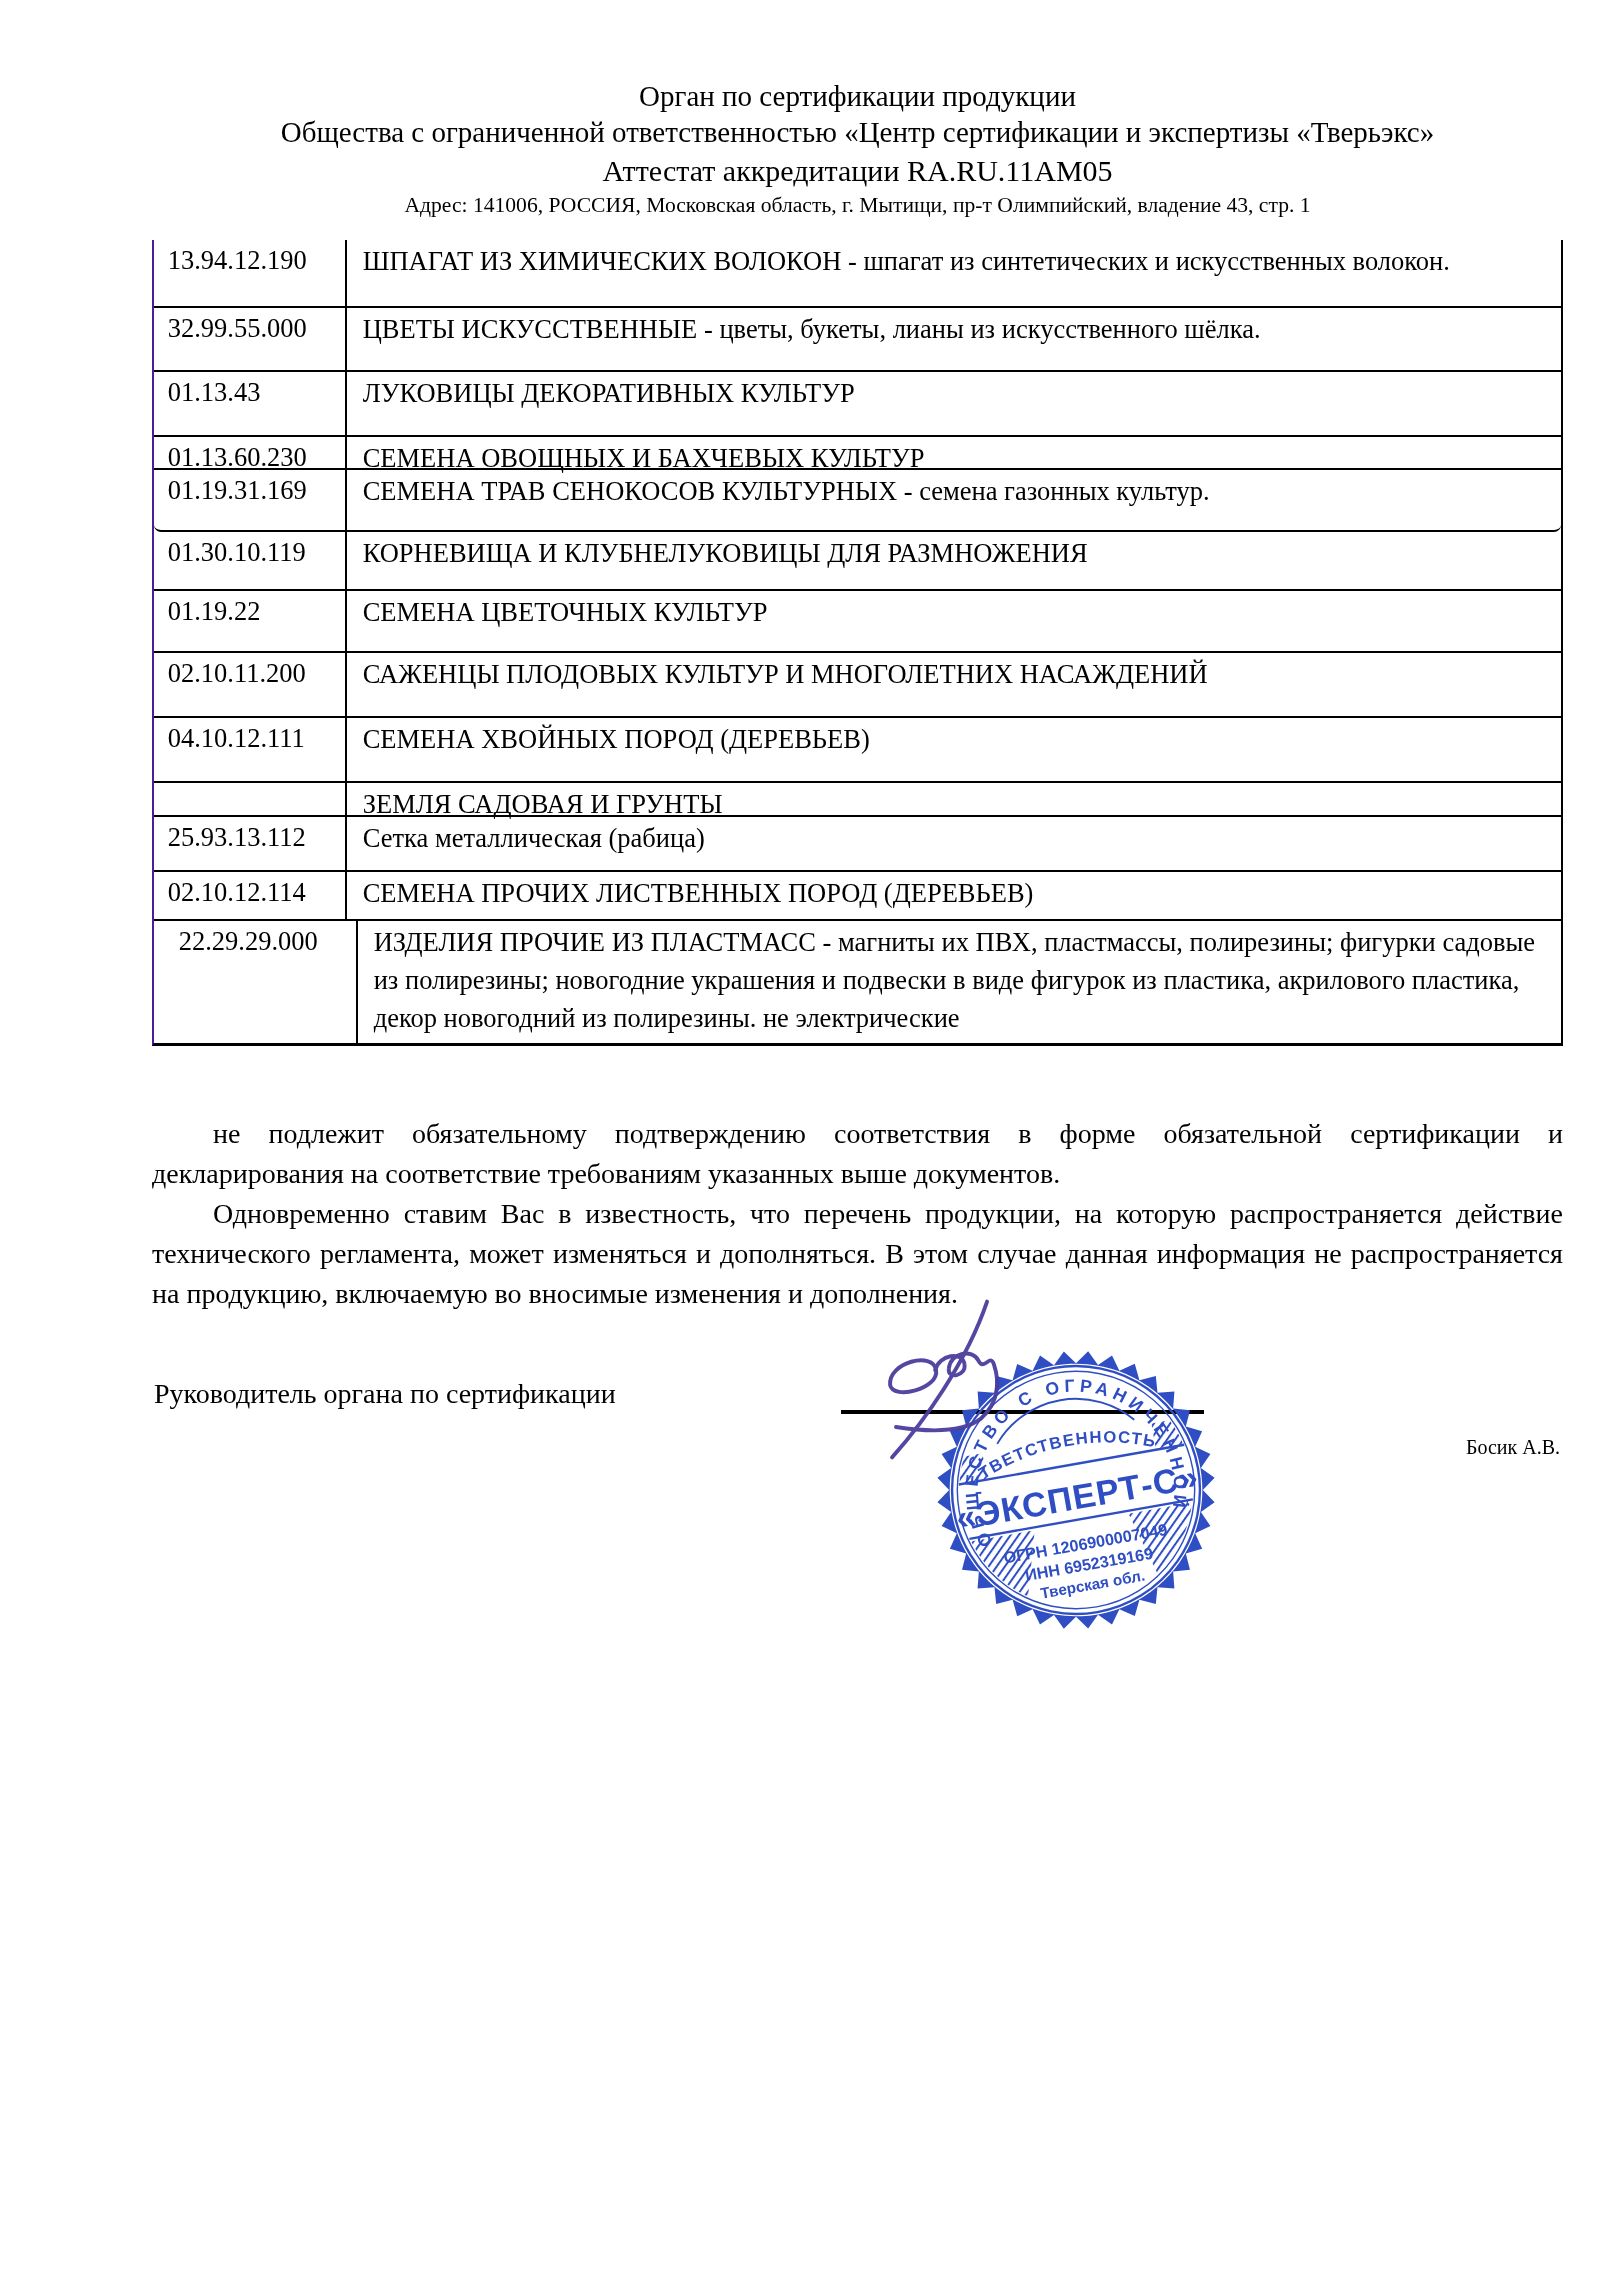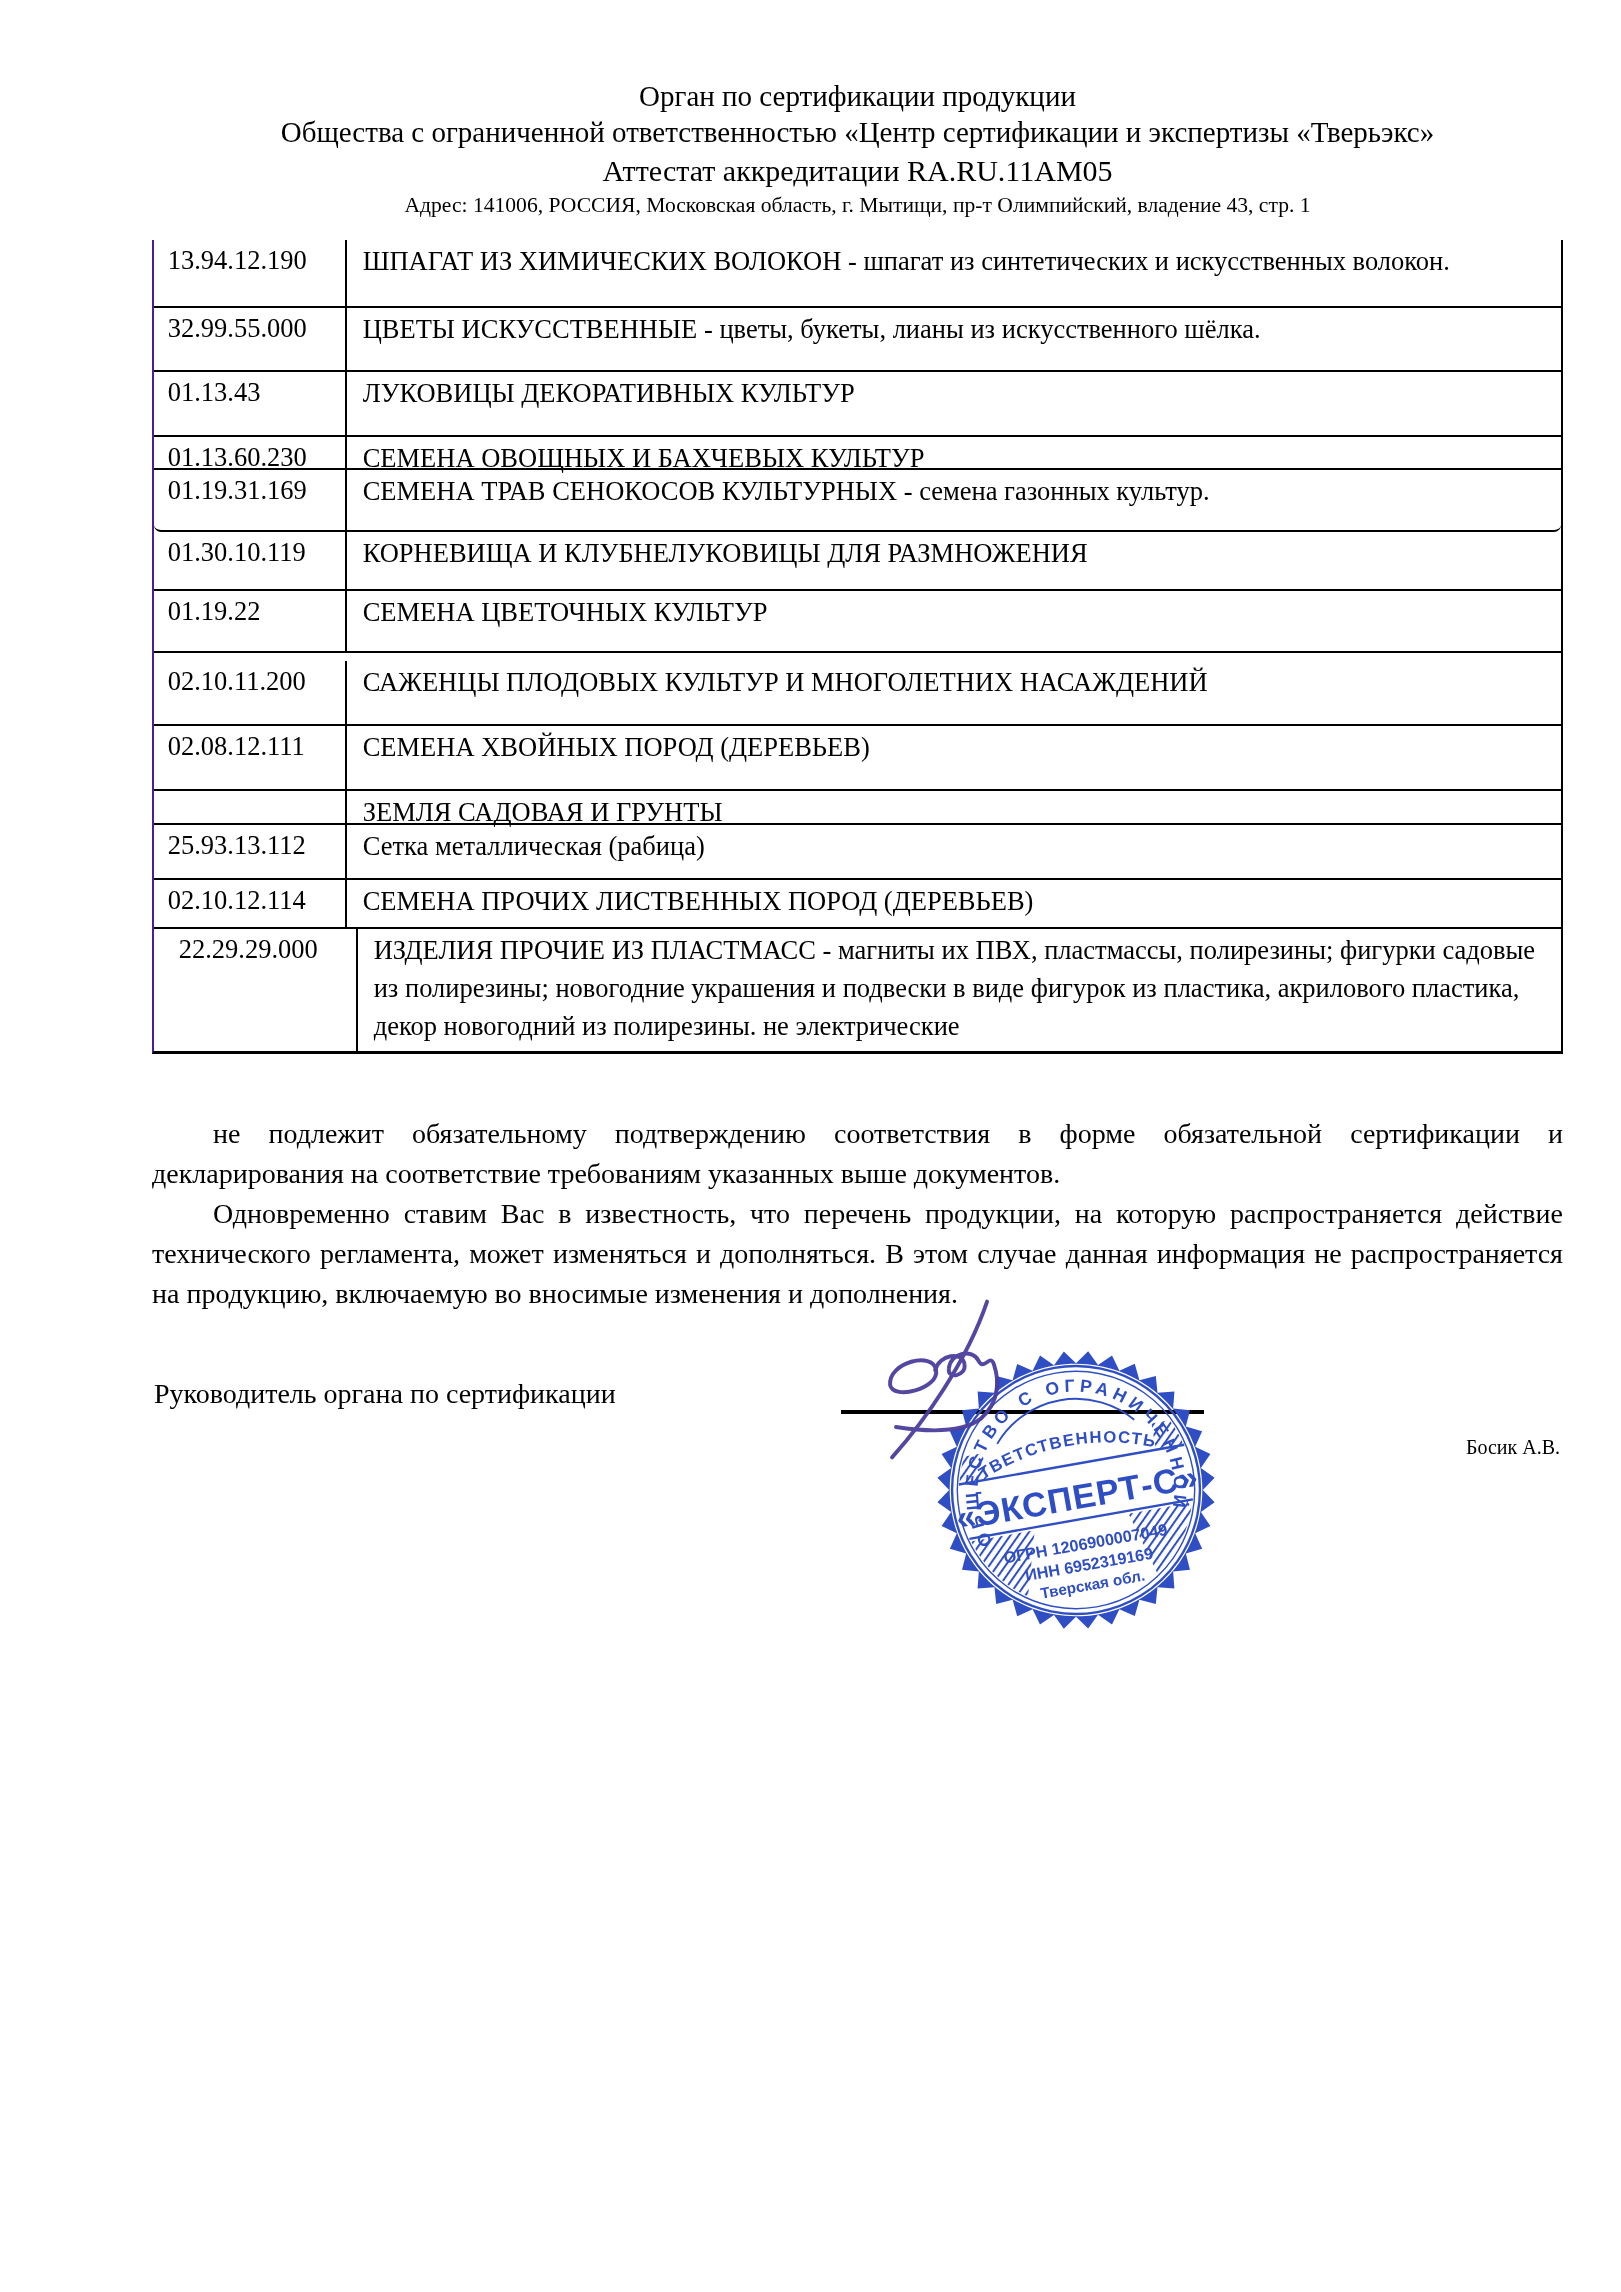--- a/index.html
+++ b/index.html
@@ -17,21 +17,21 @@
   
   .ptable{position:absolute;left:152px;top:240px;width:1411px;
           border-left:2px solid #4c1d95;border-right:2px solid #000;border-bottom:3.9px solid #000;
           box-sizing:border-box;}
   .prow{display:flex;border-bottom:2.9px solid #000;box-sizing:content-box;}
   .prow:last-child{border-bottom:none;}
   .c1{width:193px;min-width:193px;border-right:2.9px solid #000;box-sizing:border-box;
       padding:2px 5.9px 0 13.7px;font-size:26.5px;line-height:37px;}
   .c2{flex:1;padding:2px 9.8px 0 15.7px;font-size:26.5px;line-height:38px;}
   .r1{height:66px;} .r2{height:62px;} .r3{height:63px;} .r4{height:31px;}
-  .r5{height:60px;border-radius:7px;} .r6{height:57px;} .r7{height:60px;} .r8{height:63px;margin-top:8px;}
+  .r5{height:60px;border-radius:7px;} .r6{height:57px;} .r7{height:60px;} .r8{height:63px;}
   .r9{height:63px;} .r10{height:32px;} .r11{height:53px;} .r12{height:47px;}
   .r13{height:122px;padding-left:11px;}
 
   
   .paras{position:absolute;left:152px;top:1114px;width:1411px;font-size:28px;line-height:40px;
          text-align:justify;}
   .paras p{margin:0;text-indent:61px;}
 
   
   .sig-label{position:absolute;left:154px;top:1378px;font-size:28px;}
@@ -81,21 +81,21 @@
     </div>
     <div class="prow r7">
       <div class="c1">01.19.22</div>
       <div class="c2">СЕМЕНА ЦВЕТОЧНЫХ КУЛЬТУР</div>
     </div>
     <div class="prow r8">
       <div class="c1">02.10.11.200</div>
       <div class="c2">САЖЕНЦЫ ПЛОДОВЫХ КУЛЬТУР И МНОГОЛЕТНИХ НАСАЖДЕНИЙ</div>
     </div>
     <div class="prow r9">
-      <div class="c1">02.08.12.111</div>
+      <div class="c1">04.10.12.111</div>
       <div class="c2">СЕМЕНА ХВОЙНЫХ ПОРОД (ДЕРЕВЬЕВ)</div>
     </div>
     <div class="prow r10">
       <div class="c1"></div>
       <div class="c2">ЗЕМЛЯ САДОВАЯ И ГРУНТЫ</div>
     </div>
     <div class="prow r11">
       <div class="c1">25.93.13.112</div>
       <div class="c2">Сетка металлическая (рабица)</div>
     </div>

